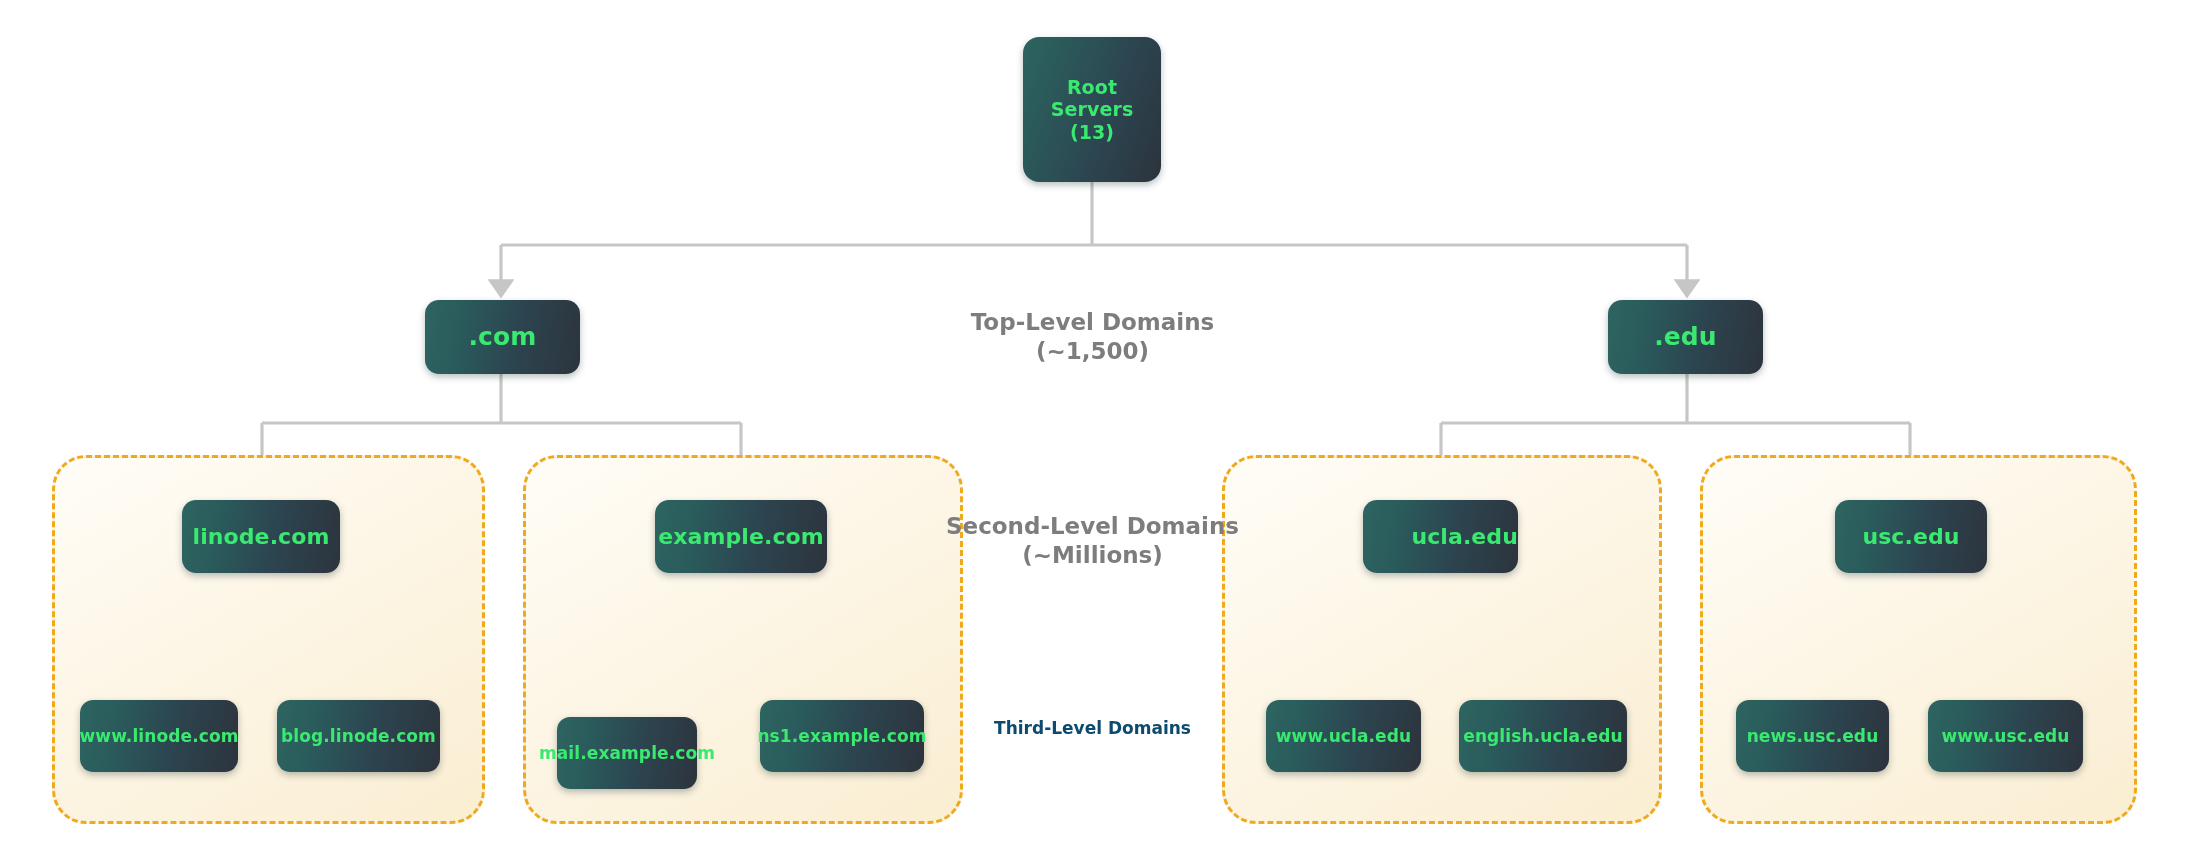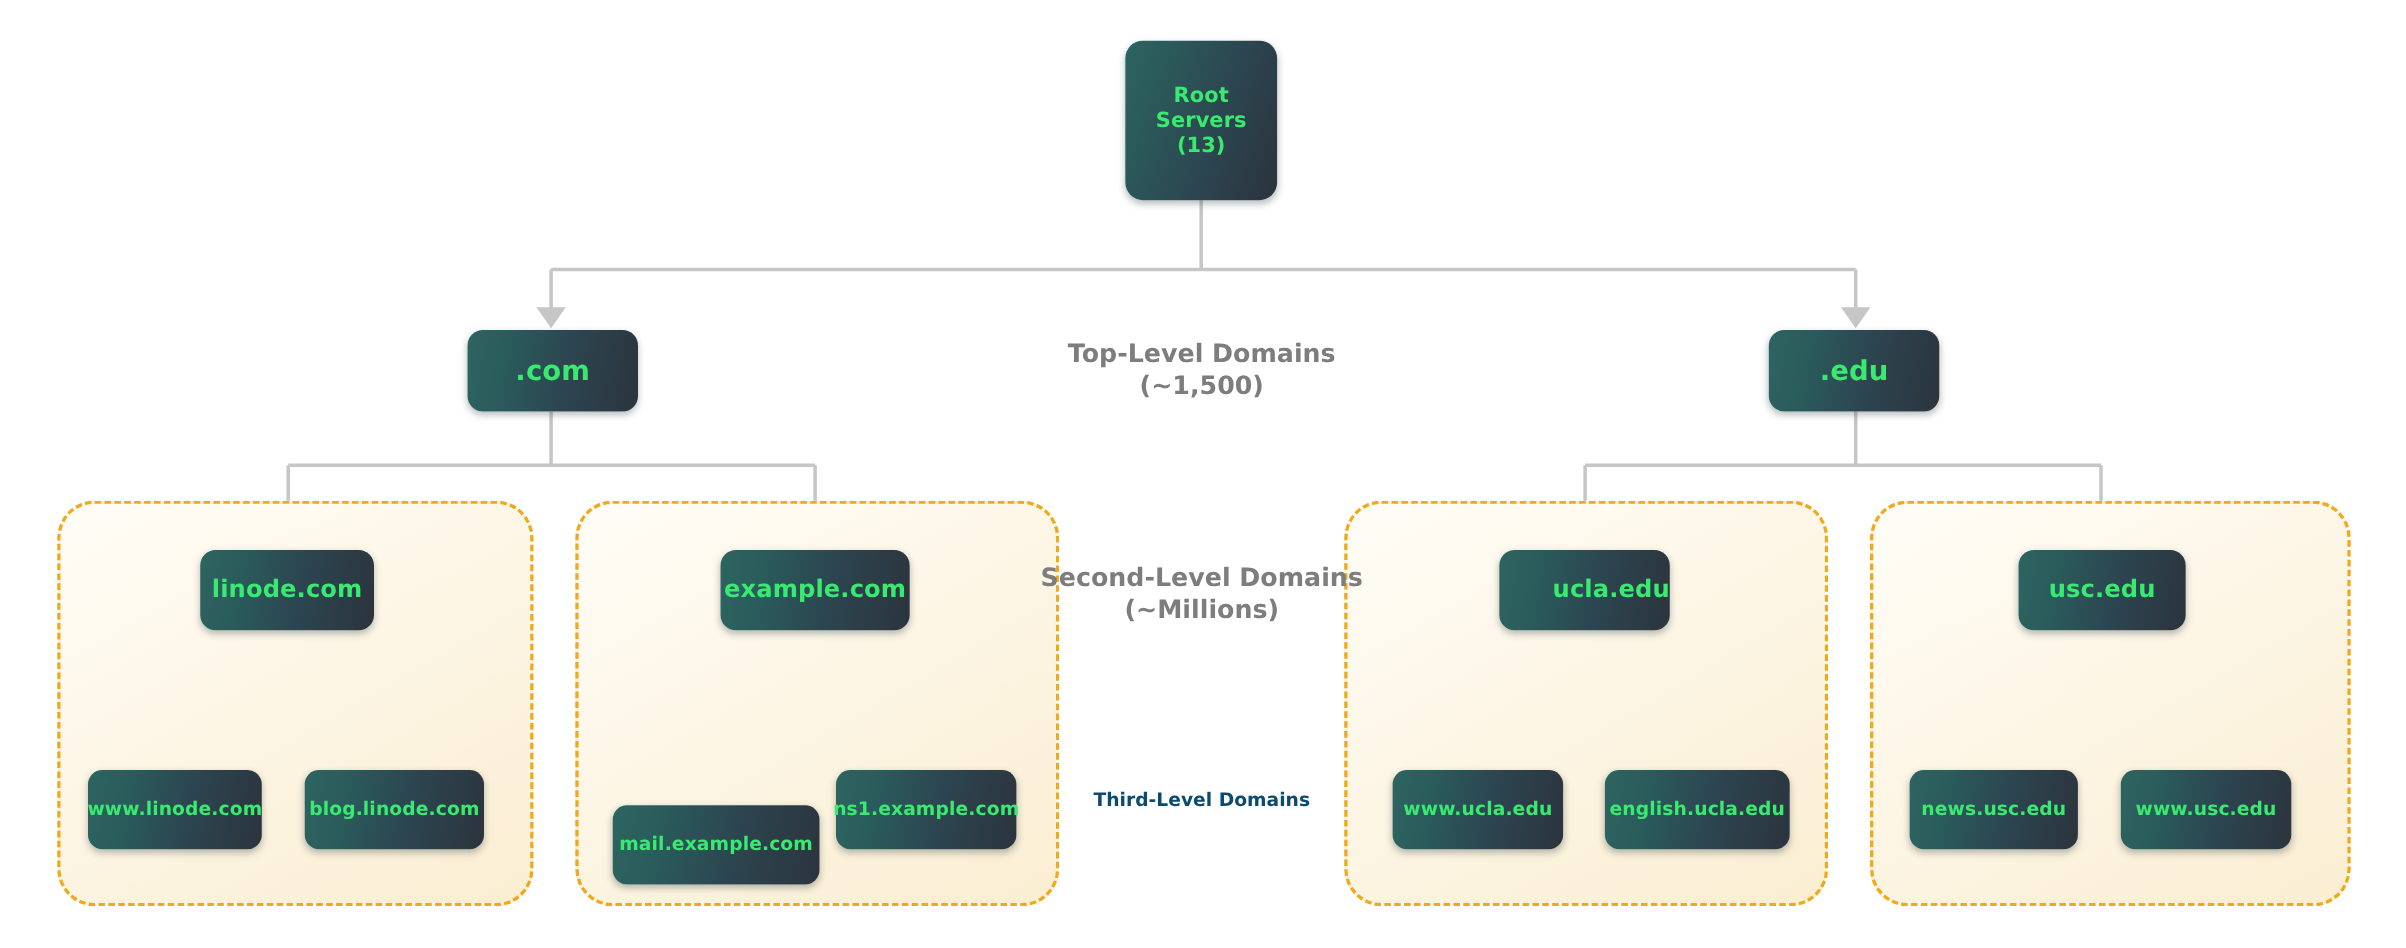--- a/index.html
+++ b/index.html
@@ -148,21 +148,21 @@
     <span>usc.edu</span>
   </div>
 
   <div class="node leaf" style="left:80px; top:700px; width:158px; height:72px;">
     <span>www.linode.com</span>
   </div>
   <div class="node leaf" style="left:277px; top:700px; width:163px; height:72px;">
     <span>blog.linode.com</span>
   </div>
 
-  <div class="node leaf" style="left:557px; top:732px; width:188px; height:72px;">
+  <div class="node leaf" style="left:557px; top:717px; width:140px; height:72px;">
     <span>mail.example.com</span>
   </div>
   <div class="node leaf" style="left:760px; top:700px; width:164px; height:72px;">
     <span>ns1.example.com</span>
   </div>
 
   <div class="node leaf" style="left:1266px; top:700px; width:155px; height:72px;">
     <span>www.ucla.edu</span>
   </div>
   <div class="node leaf" style="left:1459px; top:700px; width:168px; height:72px;">

